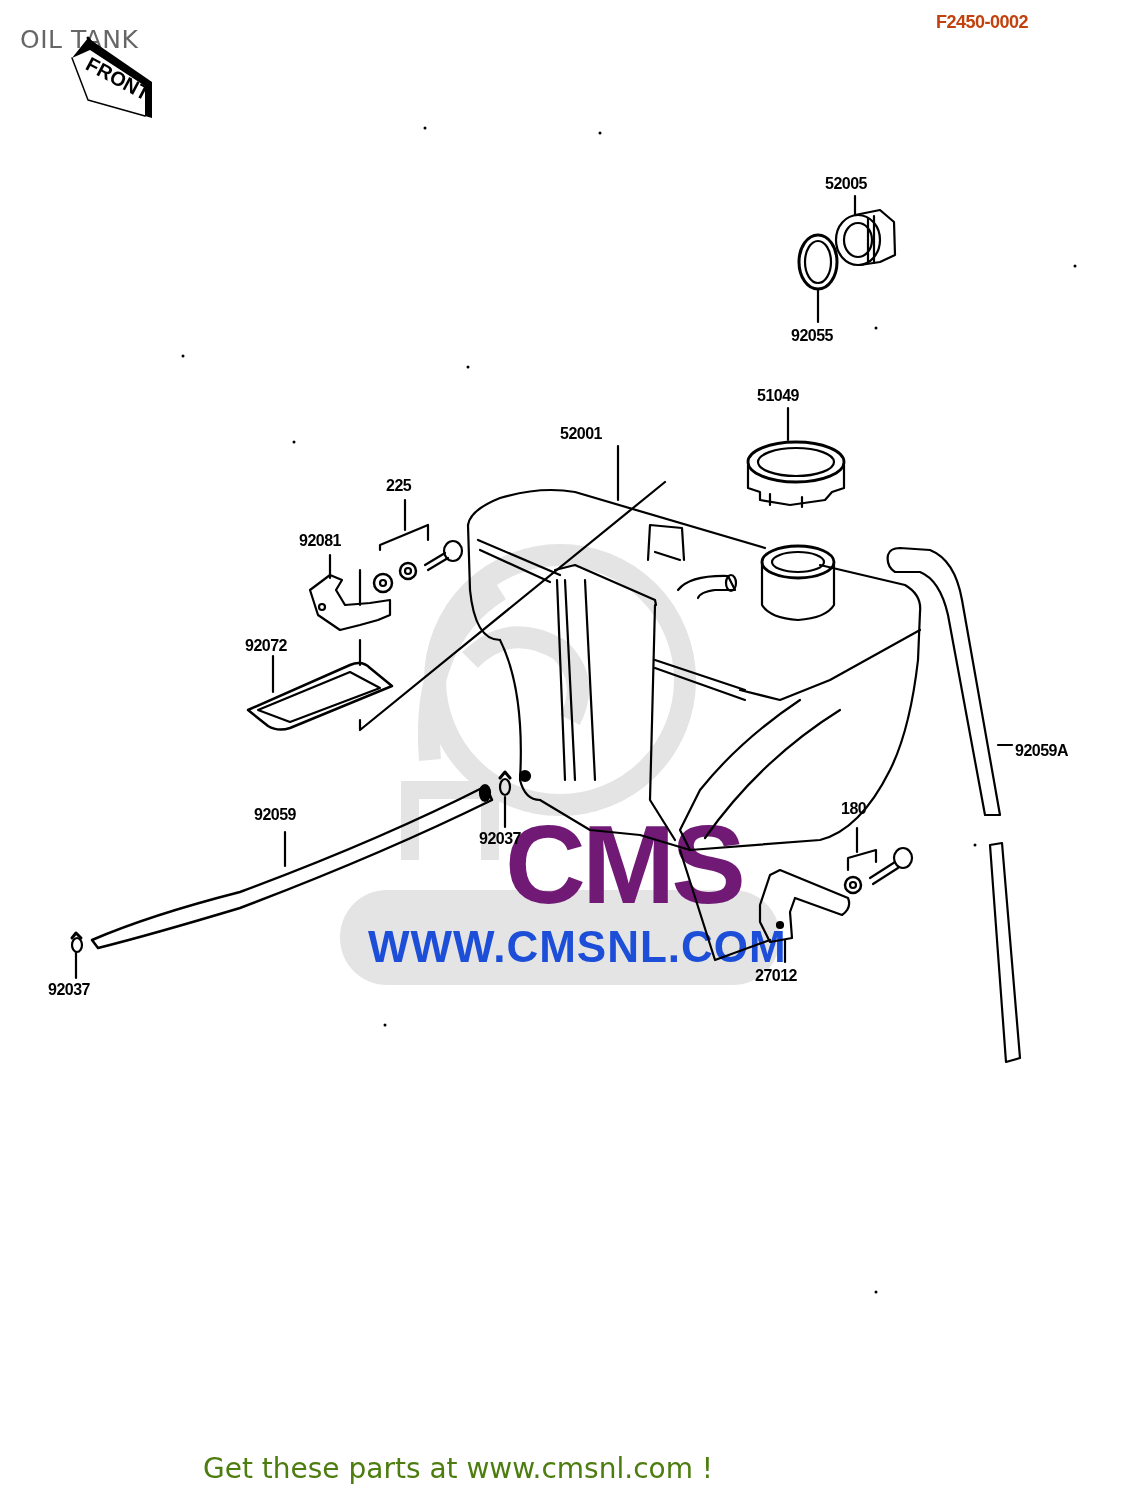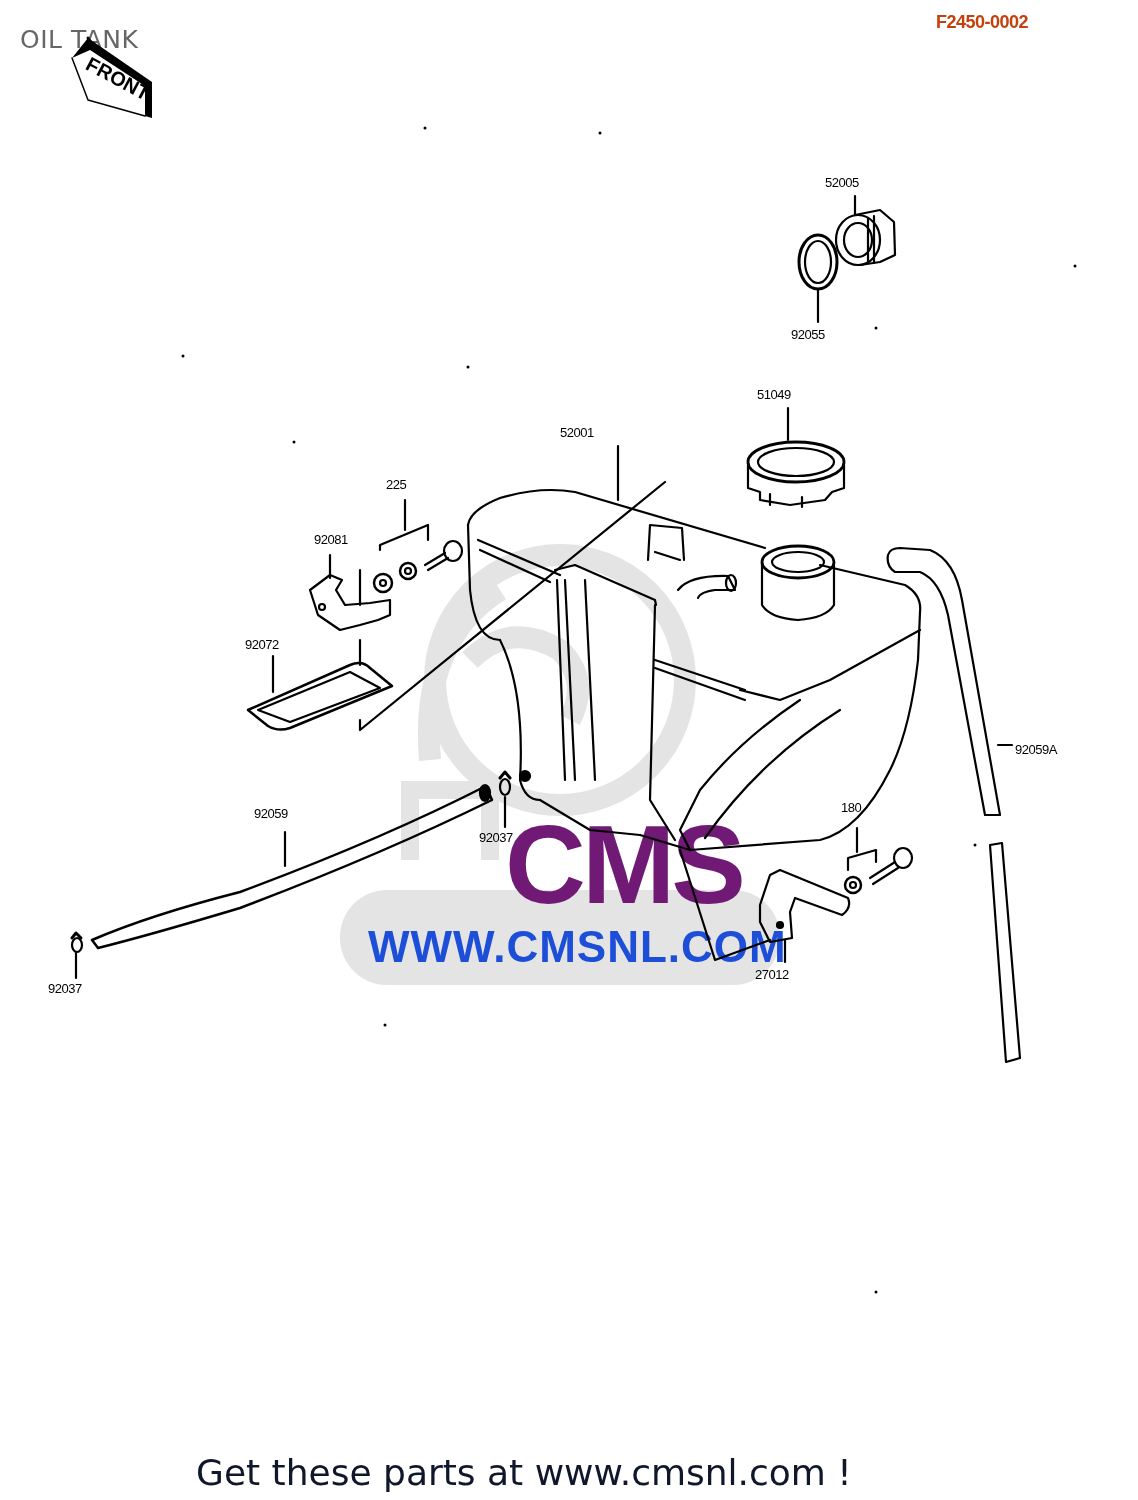--- a/index.html
+++ b/index.html
@@ -1,21 +1,21 @@
 <!DOCTYPE html>
 <html><head>
 <meta charset="utf-8">
 <style>
   html, body { margin: 0; padding: 0; background: #ffffff; }
   body { width: 1138px; height: 1500px; position: relative; overflow: hidden; font-family: "Liberation Sans", sans-serif; }
   .page-title { position: absolute; left: 20px; top: 25px; font-size: 25px; color: #666666; letter-spacing: 0.5px; font-family: "DejaVu Sans", sans-serif; font-weight: normal; }
   .diagram-code { position: absolute; left: 936px; top: 12px; font-size: 18px; font-weight: bold; color: #c2410c; font-family: "Liberation Sans", sans-serif; letter-spacing: -0.5px; }
   svg.drawing { position: absolute; left: 0; top: 0; }
-  .part-label { position: absolute; font-size: 13px; font-weight: normal; color: #000; font-family: "Liberation Sans", sans-serif; letter-spacing: -0.5px; white-space: nowrap; cursor: pointer; }
-  .footer-link { position: absolute; left: 196px; top: 1452px; font-size: 36px; color: #0f172a; font-family: "DejaVu Sans", sans-serif; white-space: nowrap; cursor: pointer; text-decoration: none; }
+  .part-label { position: absolute; font-size: 16px; font-weight: bold; color: #000; font-family: "Liberation Sans", sans-serif; letter-spacing: -0.5px; white-space: nowrap; cursor: pointer; }
+  .footer-link { position: absolute; left: 203px; top: 1452px; font-size: 28px; color: #4d7c0f; font-family: "DejaVu Sans", sans-serif; white-space: nowrap; cursor: pointer; text-decoration: none; }
   .watermark-text { position: absolute; left: 368px; top: 922px; font-size: 44px; font-weight: bold; color: #1d4ed8; font-family: "Liberation Sans", sans-serif; letter-spacing: 1px; }
   .watermark-brand { position: absolute; left: 505px; top: 800px; font-size: 112px; font-weight: bold; color: #701a75; font-family: "Liberation Sans", sans-serif; letter-spacing: -4px; }
 </style>
 </head>
 <body>
 
 <div class="page-title">OIL TANK</div>
 <div class="diagram-code">F2450-0002</div>
 
 <svg class="drawing" width="1138" height="1500">
@@ -161,21 +161,21 @@
     <circle cx="876" cy="1292" r="1.5"></circle>
       <circle cx="975" cy="845" r="1.5"></circle>
   </g>
 </svg>
 
 <div class="part-label" style="left:825px; top:175px;">52005</div>
 <div class="part-label" style="left:791px; top:327px;">92055</div>
 <div class="part-label" style="left:757px; top:387px;">51049</div>
 <div class="part-label" style="left:560px; top:425px;">52001</div>
 <div class="part-label" style="left:386px; top:477px;">225</div>
-<div class="part-label" style="left:299px; top:532px;margin-left:15px;">92081</div>
+<div class="part-label" style="left:299px; top:532px;">92081</div>
 <div class="part-label" style="left:245px; top:637px;">92072</div>
 <div class="part-label" style="left:1015px; top:742px;">92059A</div>
 <div class="part-label" style="left:254px; top:806px;">92059</div>
 <div class="part-label" style="left:479px; top:830px;">92037</div>
 <div class="part-label" style="left:48px; top:981px;">92037</div>
 <div class="part-label" style="left:841px; top:800px;">180</div>
 <div class="part-label" style="left:755px; top:967px;">27012</div>
 
 <a class="footer-link">Get these parts at www.cmsnl.com !</a>
 

